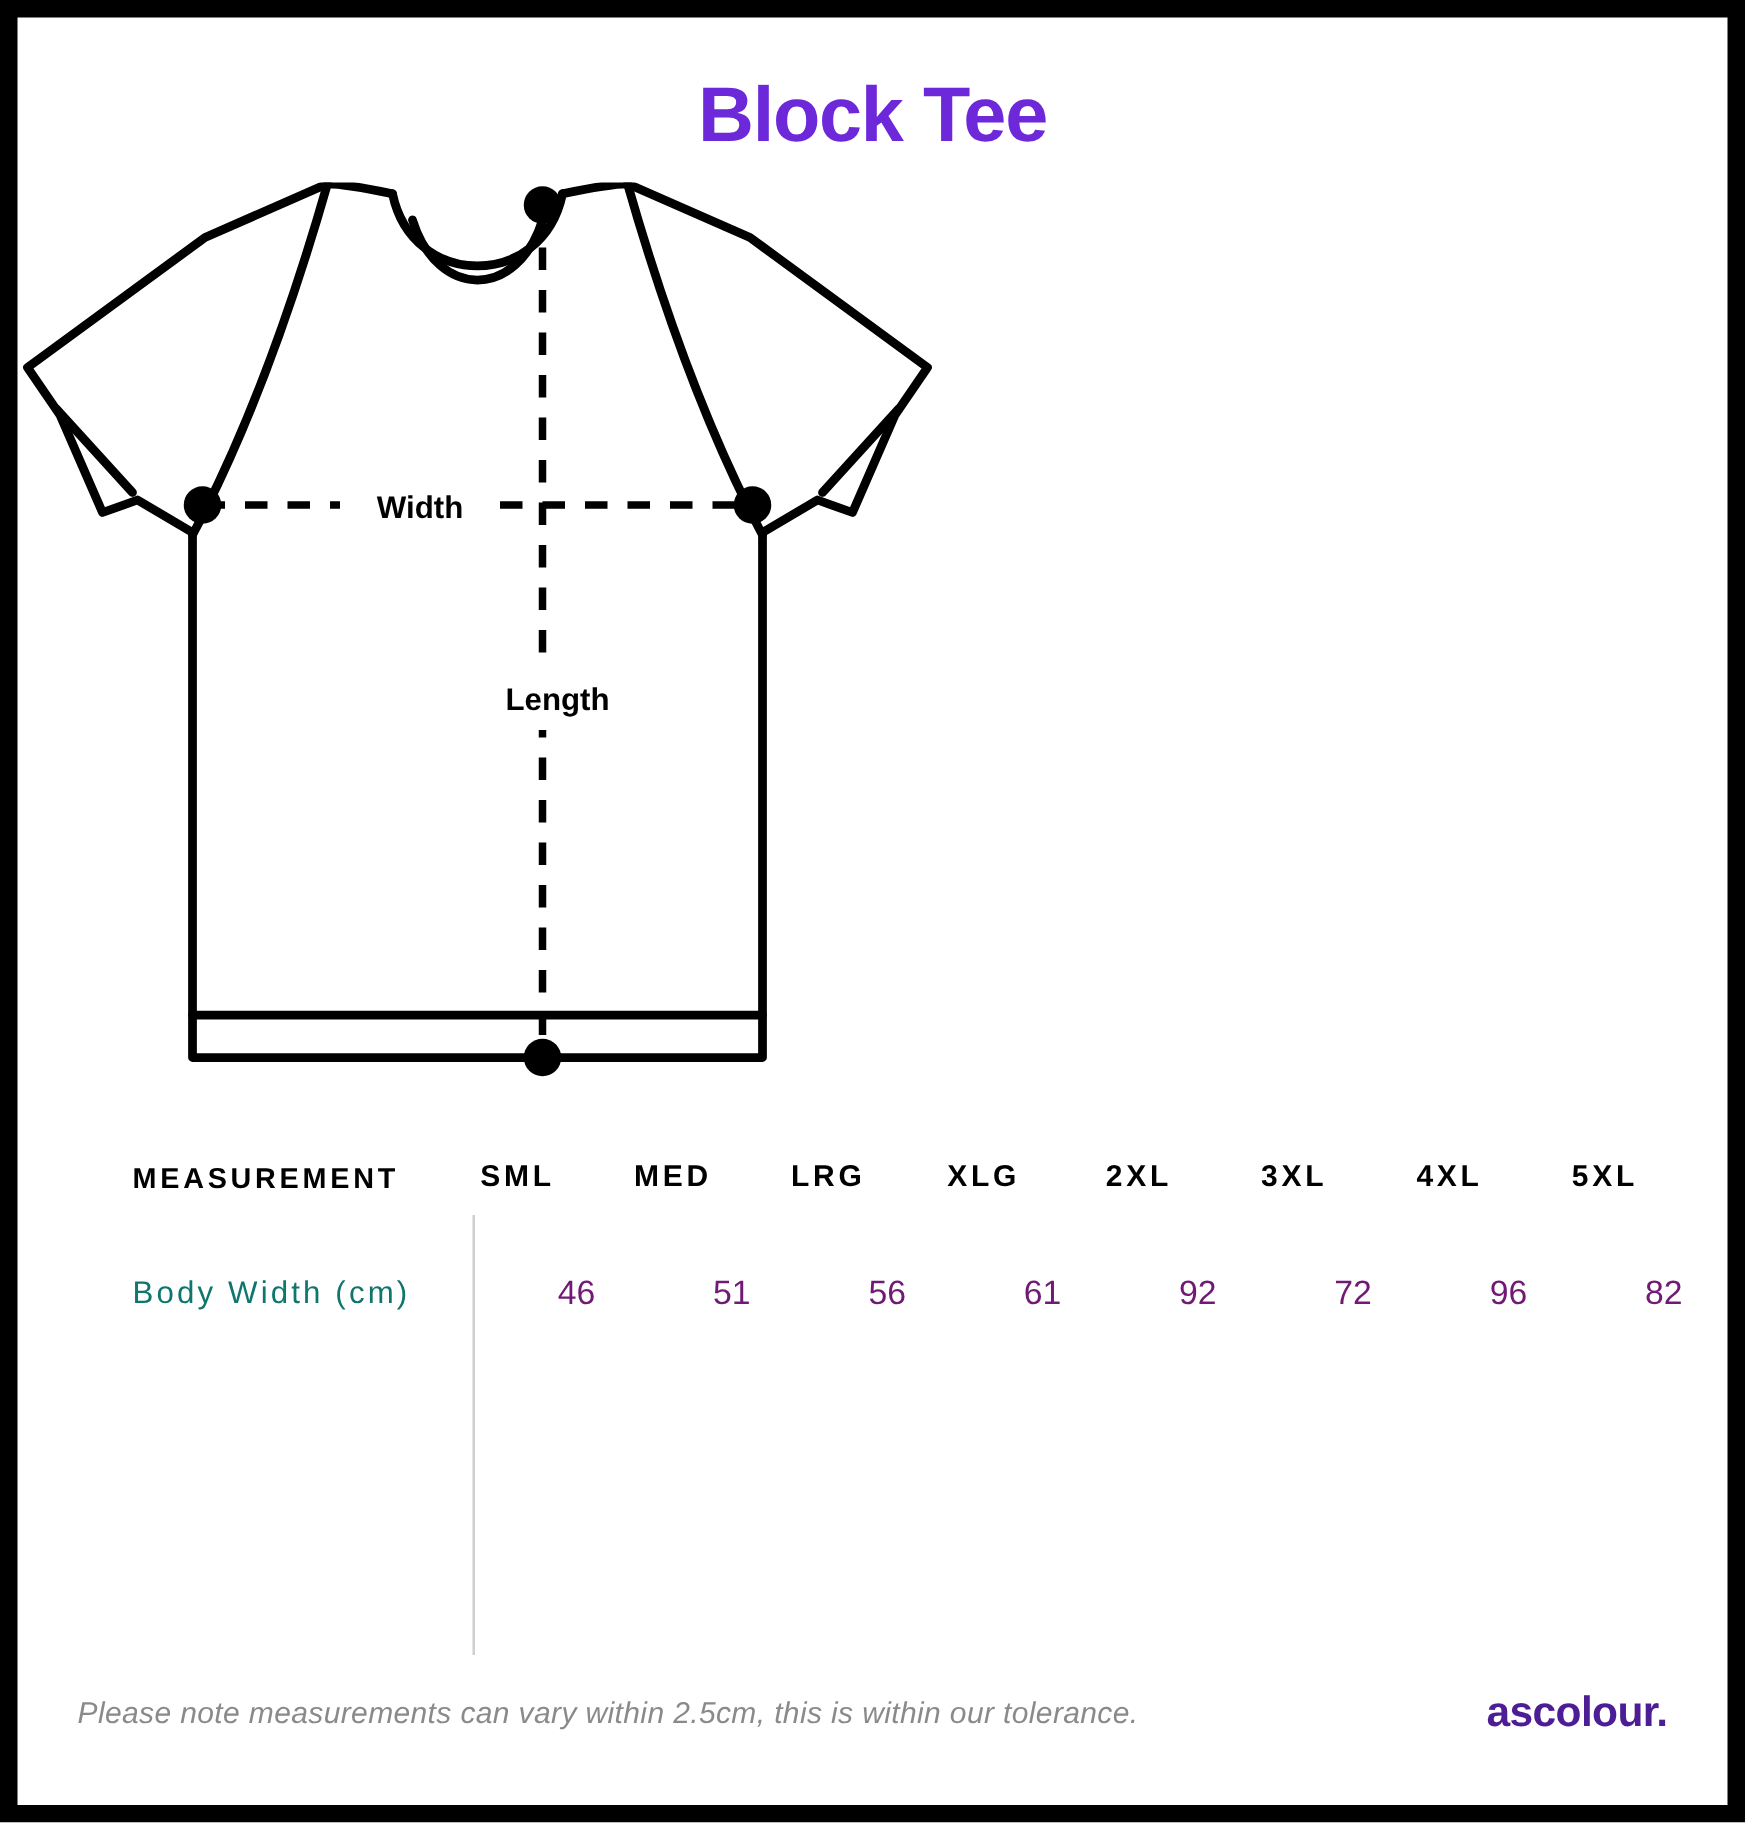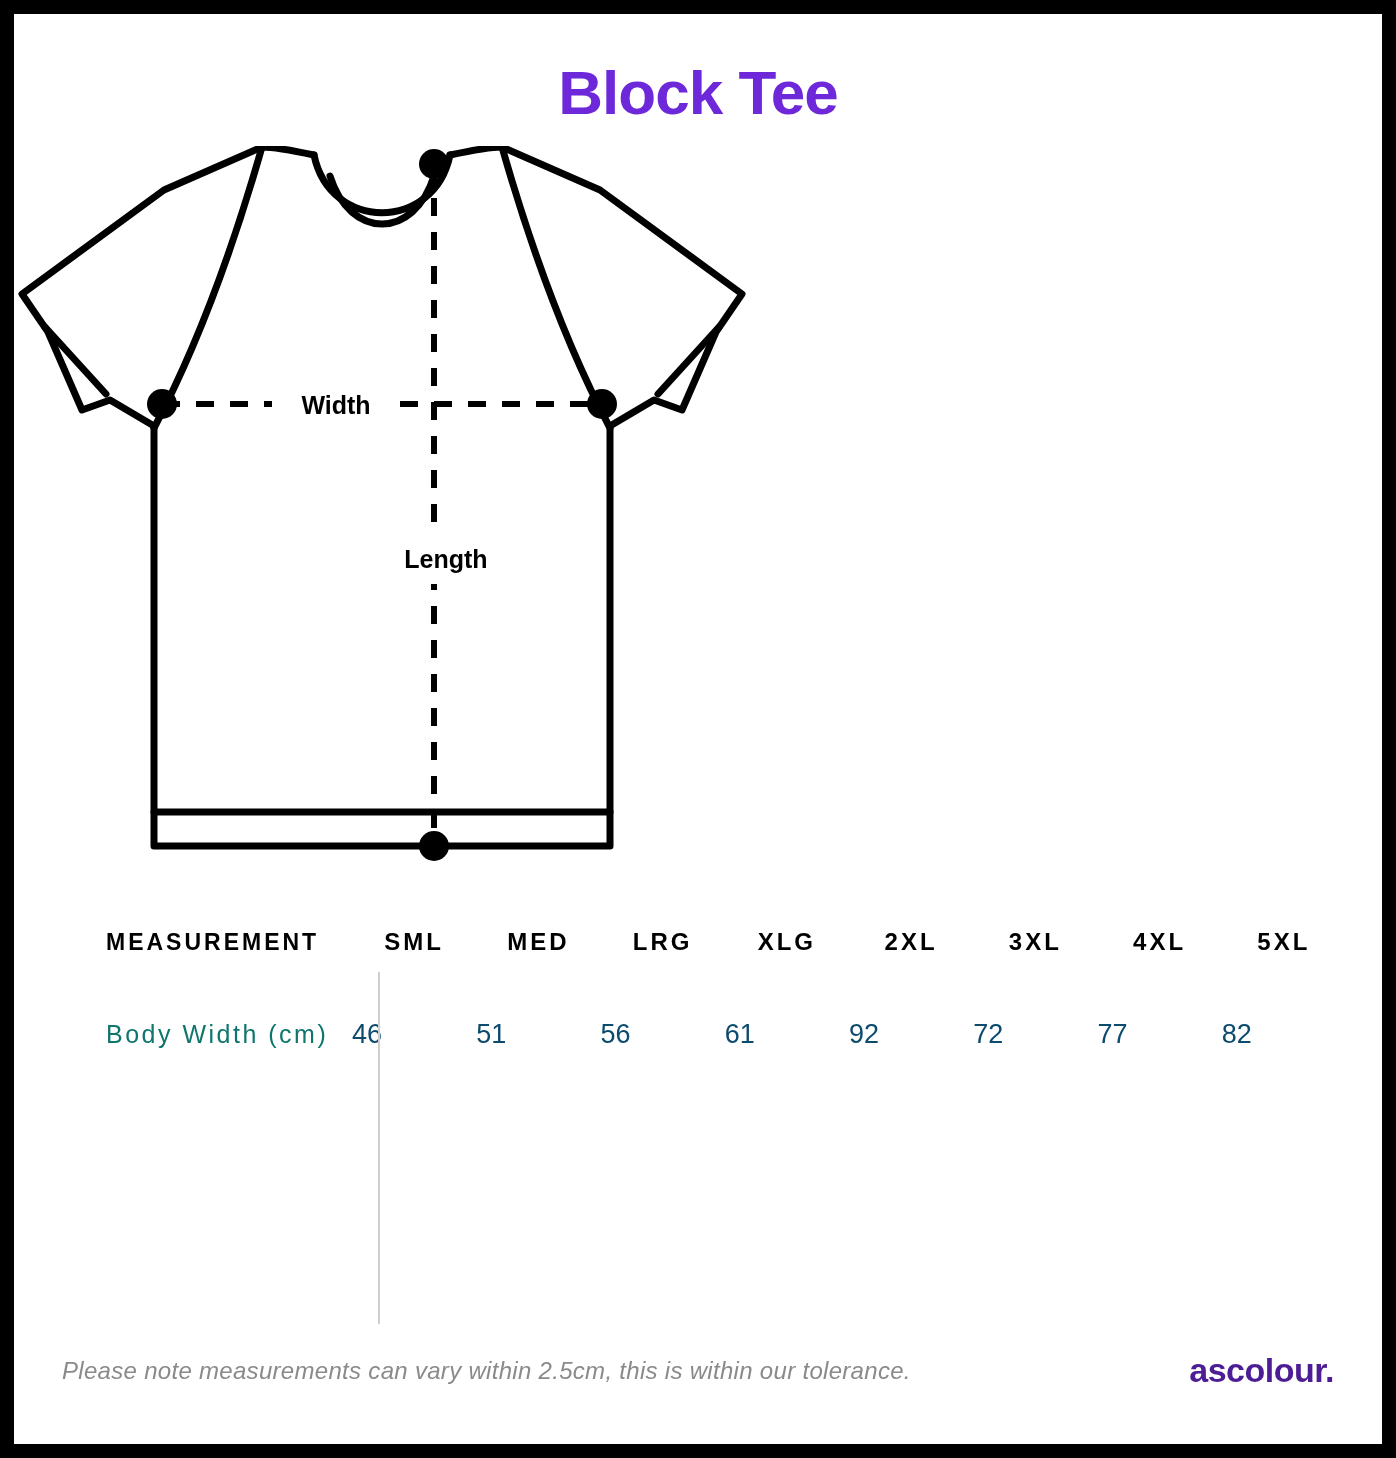--- a/index.html
+++ b/index.html
@@ -78,22 +78,22 @@
   }
   table.size-table th.size-head {
     font-size: 24px;
     font-weight: bold;
     letter-spacing: 3px;
     text-align: center;
     color: #000000;
   }
   table.size-table td.size-val {
     font-size: 27px;
-    text-align: left;
-    color: #0c4a6e;
+    text-align: right;
+    color: #701a75;
   }
   .vrule {
     position: absolute;
     left: 364px;
     top: 958px;
     width: 2px;
     height: 352px;
     background: #cfcfcf;
   }
   .footer {
@@ -207,21 +207,21 @@
         </thead>
         <tbody>
           <tr>
             <td class="col-measure">Body Width (cm)</td>
             <td class="size-val">46</td>
             <td class="size-val">51</td>
             <td class="size-val">56</td>
             <td class="size-val">61</td>
             <td class="size-val">92</td>
             <td class="size-val">72</td>
-            <td class="size-val">77</td>
+            <td class="size-val">96</td>
             <td class="size-val">82</td>
           </tr>
         </tbody>
       </table>
     </div>
 
     <div class="footer">
       <div class="note">Please note measurements can vary within 2.5cm, this is within our tolerance.</div>
       <div class="brand">ascolour.</div>
     </div>

